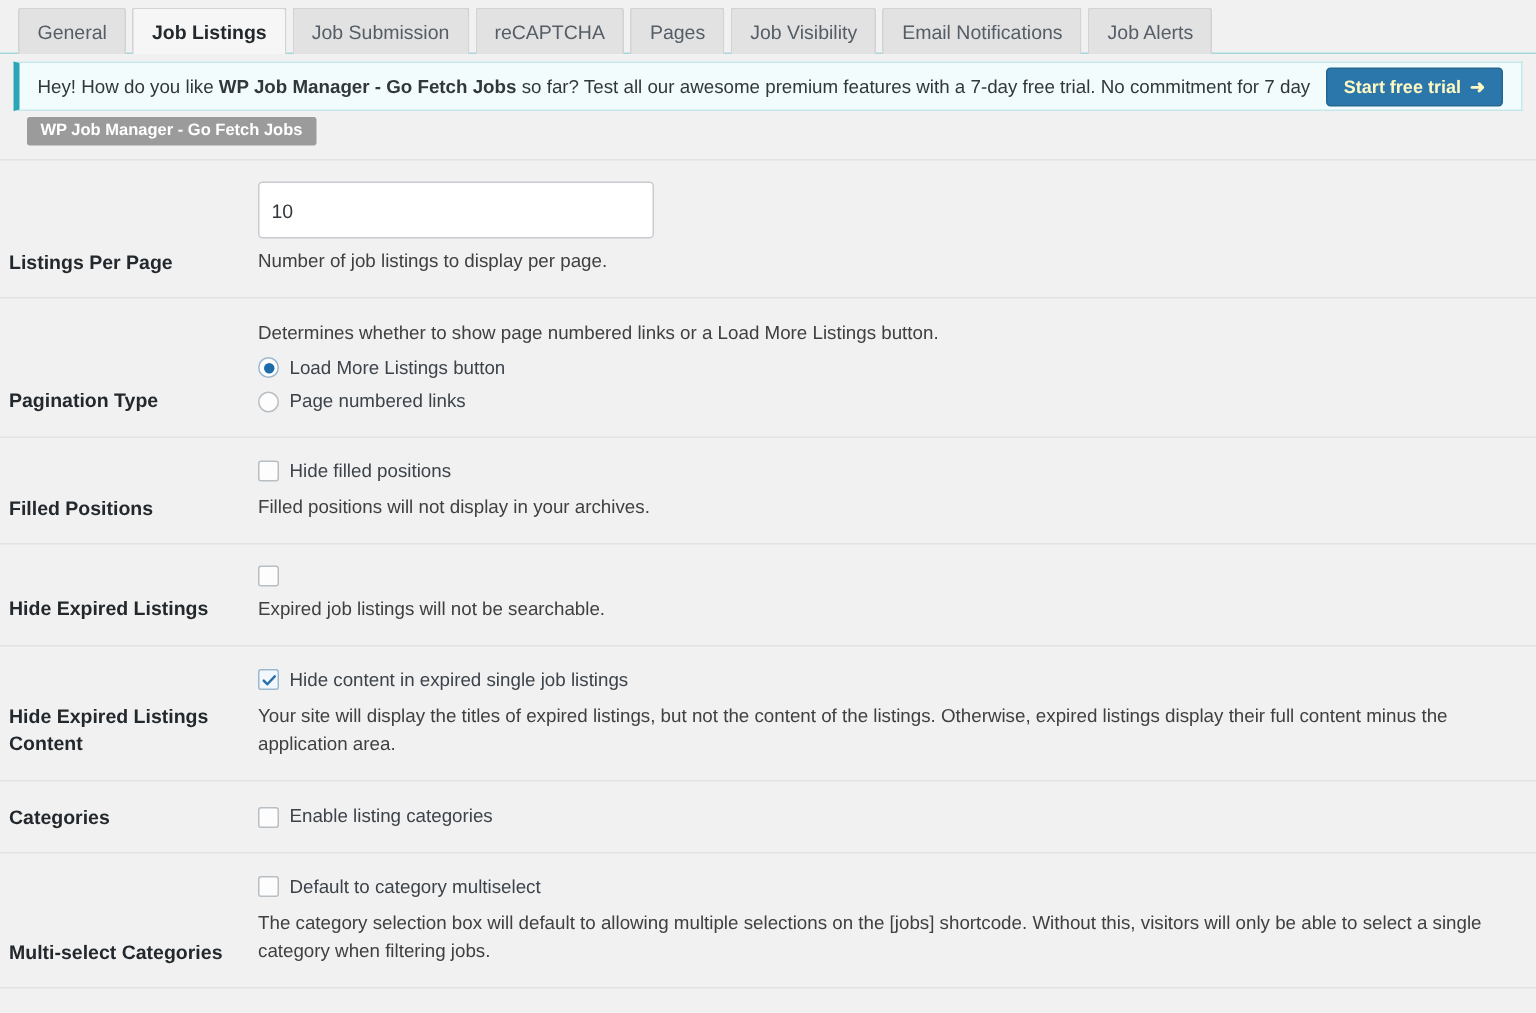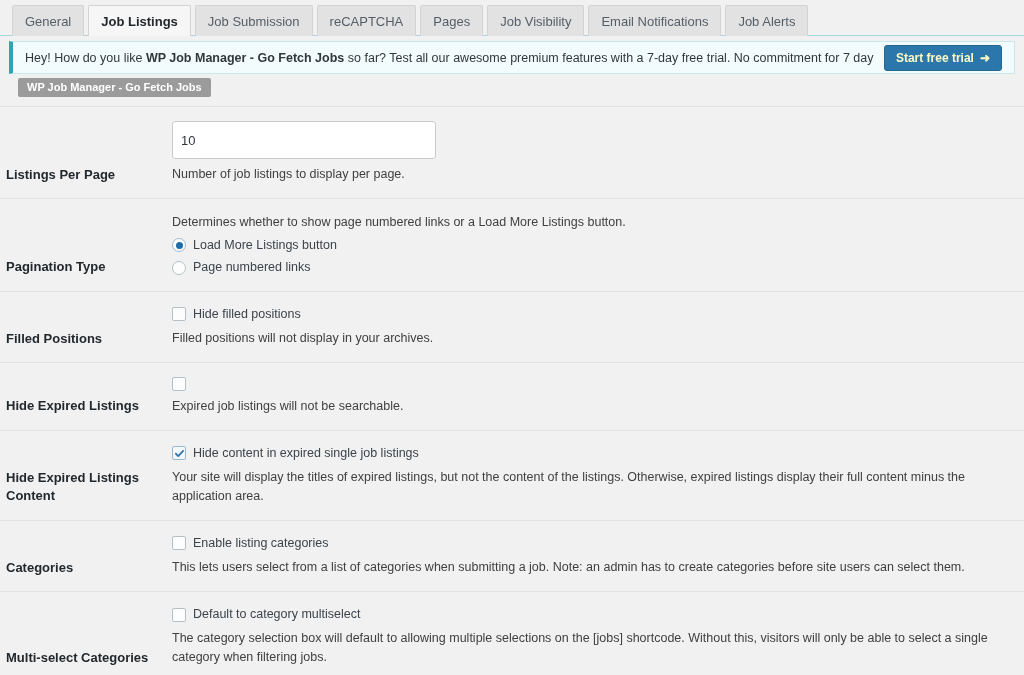--- a/index.html
+++ b/index.html
@@ -305,21 +305,20 @@
     </div>
   </div>
 
   <div class="setting-row">
     <div class="setting-label">Categories</div>
     <div class="setting-field">
       <div class="opt-row" style="margin-top:0">
         <span class="cb"></span>
         <span class="opt-label">Enable listing categories</span>
       </div>
-      <div class="desc">This lets users select from a list of categories when submitting a job. Note: an admin has to create categories before site users can select them.</div>
     </div>
   </div>
 
   <div class="setting-row">
     <div class="setting-label">Multi-select Categories</div>
     <div class="setting-field">
       <div class="opt-row" style="margin-top:0">
         <span class="cb"></span>
         <span class="opt-label">Default to category multiselect</span>
       </div>

